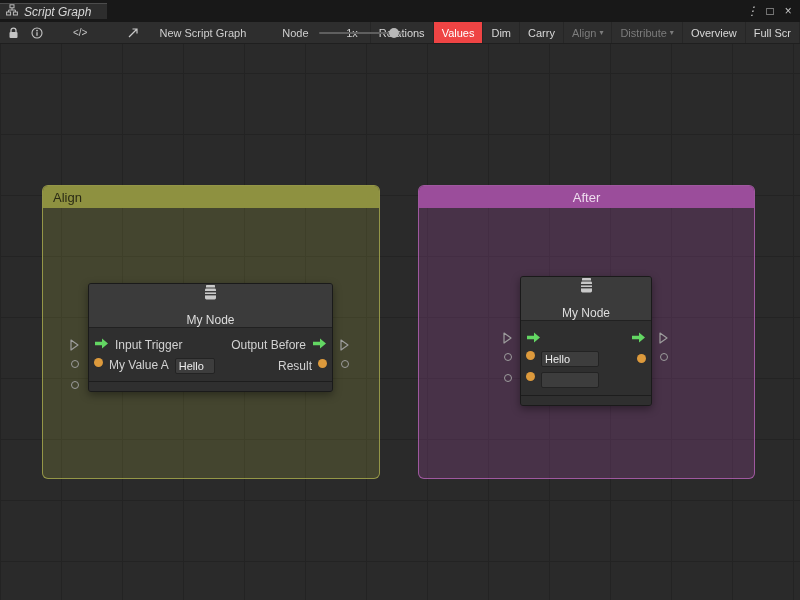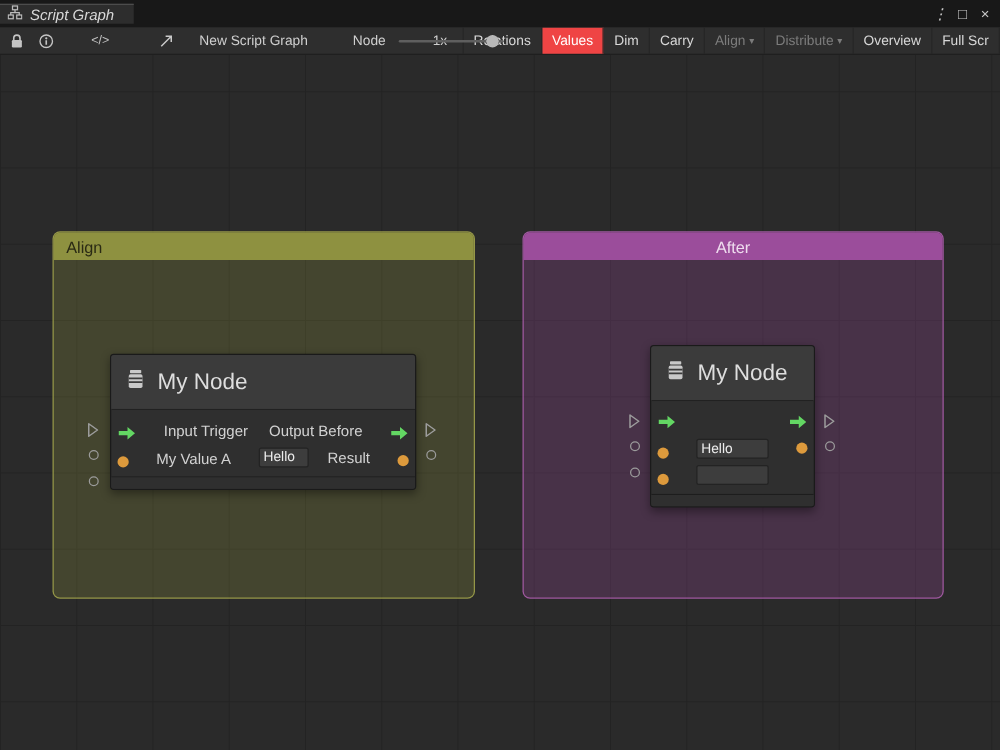--- a/index.html
+++ b/index.html
@@ -90,28 +90,28 @@
   .group.after .group-header { background: #9b4d9b; color: #eedcee; justify-content: center; }
 
   
   .node {
     position: absolute; background: #2f2f2f; border: 1px solid #1a1a1a;
     border-radius: 3px; box-shadow: 0 3px 8px rgba(0,0,0,0.38);
   }
   .node-header {
     height: 44px; background: #3b3b3b; display: flex; align-items: center; gap: 9px;
     padding: 0 11px; border-bottom: 1px solid #212121; border-radius: 2px 2px 0 0;
-    color: #dedede; font-size: 18px;
+    color: #dedede; font-size: 12px; flex-direction: column;
   }
   .node-body { padding-top: 6px; }
   .port-row {
     height: 21px; display: flex; align-items: center; justify-content: space-between;
     padding: 0 5px; font-size: 12px; color: #d2d2d2;
   }
-  .port-group { display: flex; align-items: flex-end; gap: 22px; }
+  .port-group { display: flex; align-items: flex-start; gap: 6px; }
   .node-footer {
     margin-top: 5px; height: 10px; border-top: 1px solid #1d1d1d;
     background: #2f2f2f; border-radius: 0 0 2px 2px;
   }
   .node.before-node { left: 88px; top: 239px; width: 245px; }
   .node.after-node  { left: 520px; top: 232px; width: 132px; }
 
   .value-dot { width: 9px; height: 9px; border-radius: 50%; background: #dd9a3c; flex: none; }
   .flow-arrow { display: flex; flex: none; }
   .text-field {

